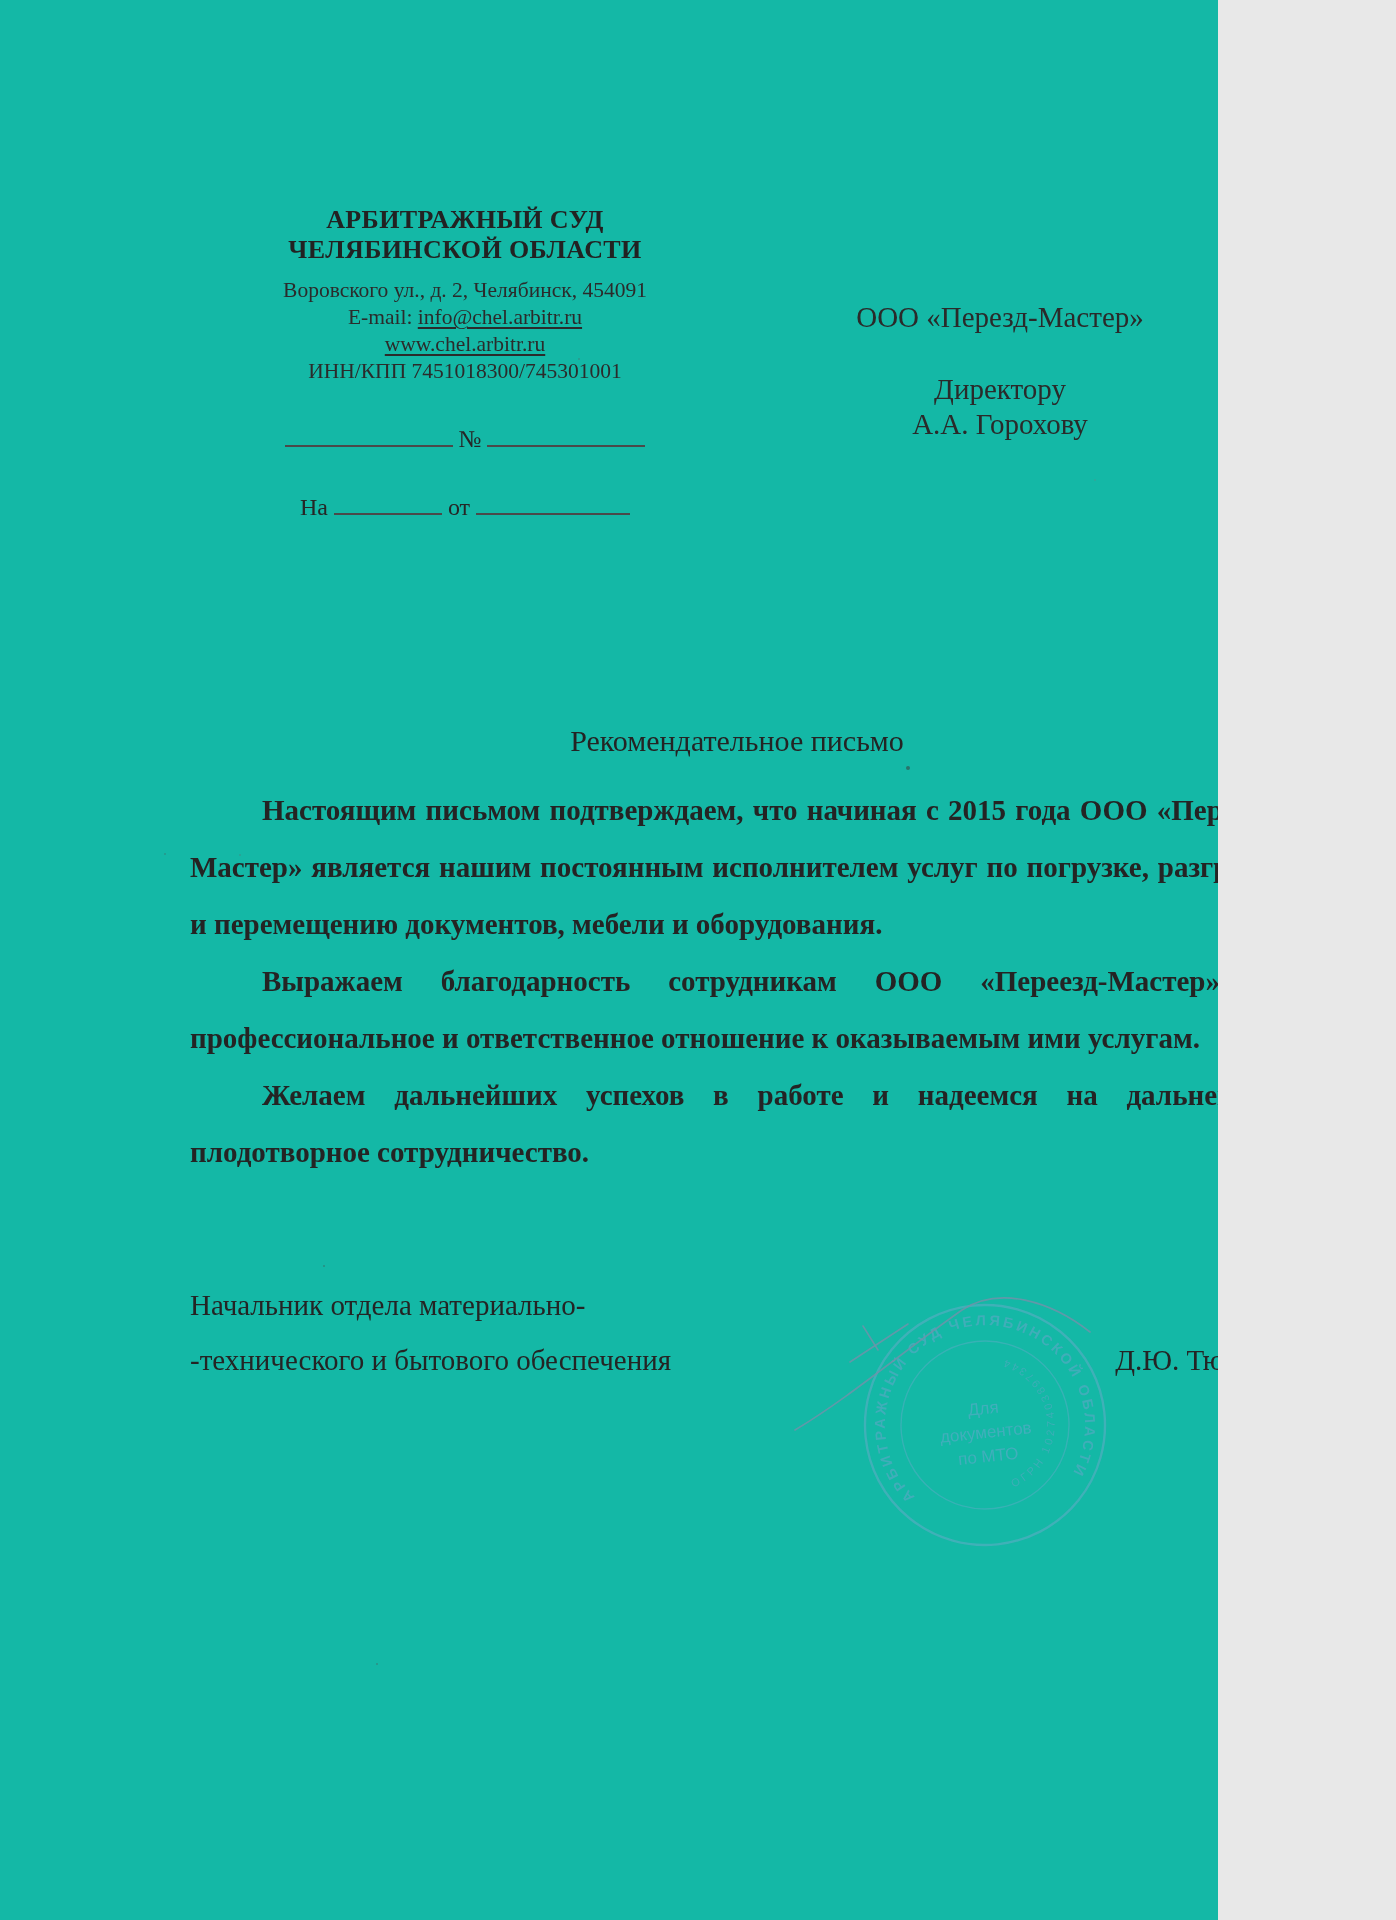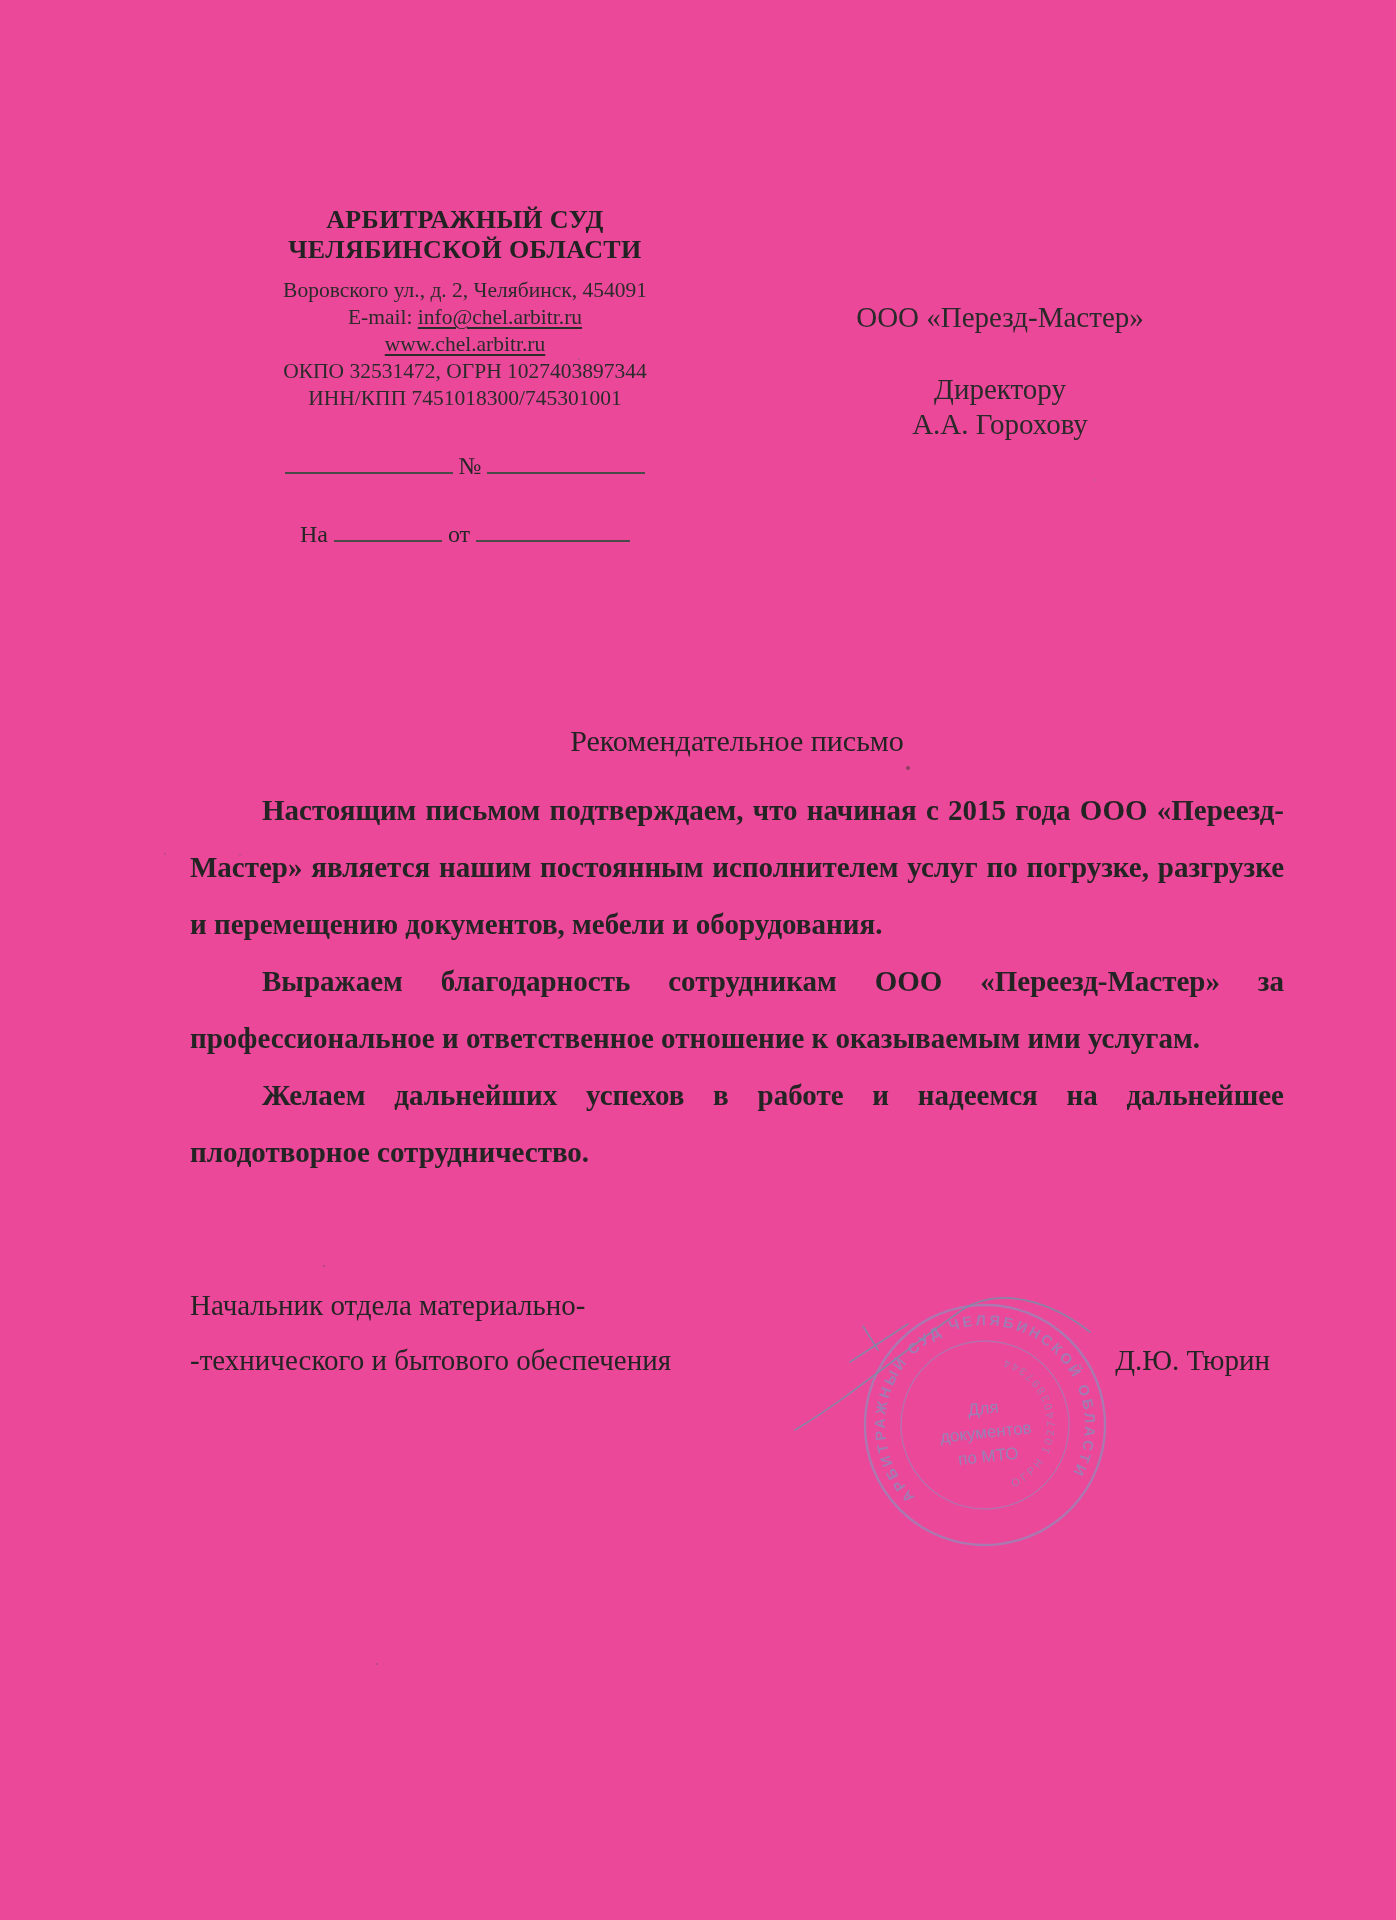--- a/index.html
+++ b/index.html
@@ -1,20 +1,20 @@
 <!DOCTYPE html>
 <html><head>
 <meta charset="utf-8">
 <style>
   html,body{margin:0;padding:0;}
   body{background:#e8e8e8;}
   .page{
     position:relative;
-    width:1396px;height:1920px;
-    background:#ec4899;
+    width:1218px;height:1920px;
+    background:#14b8a6;
     font-family:"Liberation Serif","DejaVu Serif",serif;
     color:#262626;
     overflow:hidden;
   }
   
   .letterhead{
     position:absolute;left:215px;top:205px;width:500px;
     text-align:center;
   }
   .court-name{font-weight:bold;font-size:26px;line-height:30px;letter-spacing:.4px;color:#222;}
@@ -71,21 +71,20 @@
 
 <div class="page">
 
   <div class="letterhead">
     <div class="court-name">АРБИТРАЖНЫЙ СУД</div>
     <div class="court-name">ЧЕЛЯБИНСКОЙ ОБЛАСТИ</div>
     <div class="lh-details">
       <div>Воровского ул., д. 2, Челябинск, 454091</div>
       <div><span>E-mail: </span><span class="u">info@chel.arbitr.ru</span></div>
       <div><span class="u">www.chel.arbitr.ru</span></div>
-      <div>ОКПО 32531472, ОГРН 1027403897344</div>
       <div>ИНН/КПП 7451018300/745301001</div>
     </div>
     <div class="ref-row">
       <span class="blank w168"></span>
       <span>№</span>
       <span class="blank w158"></span>
     </div>
     <div class="ref-row second">
       <span>На</span>
       <span class="blank w108"></span>

